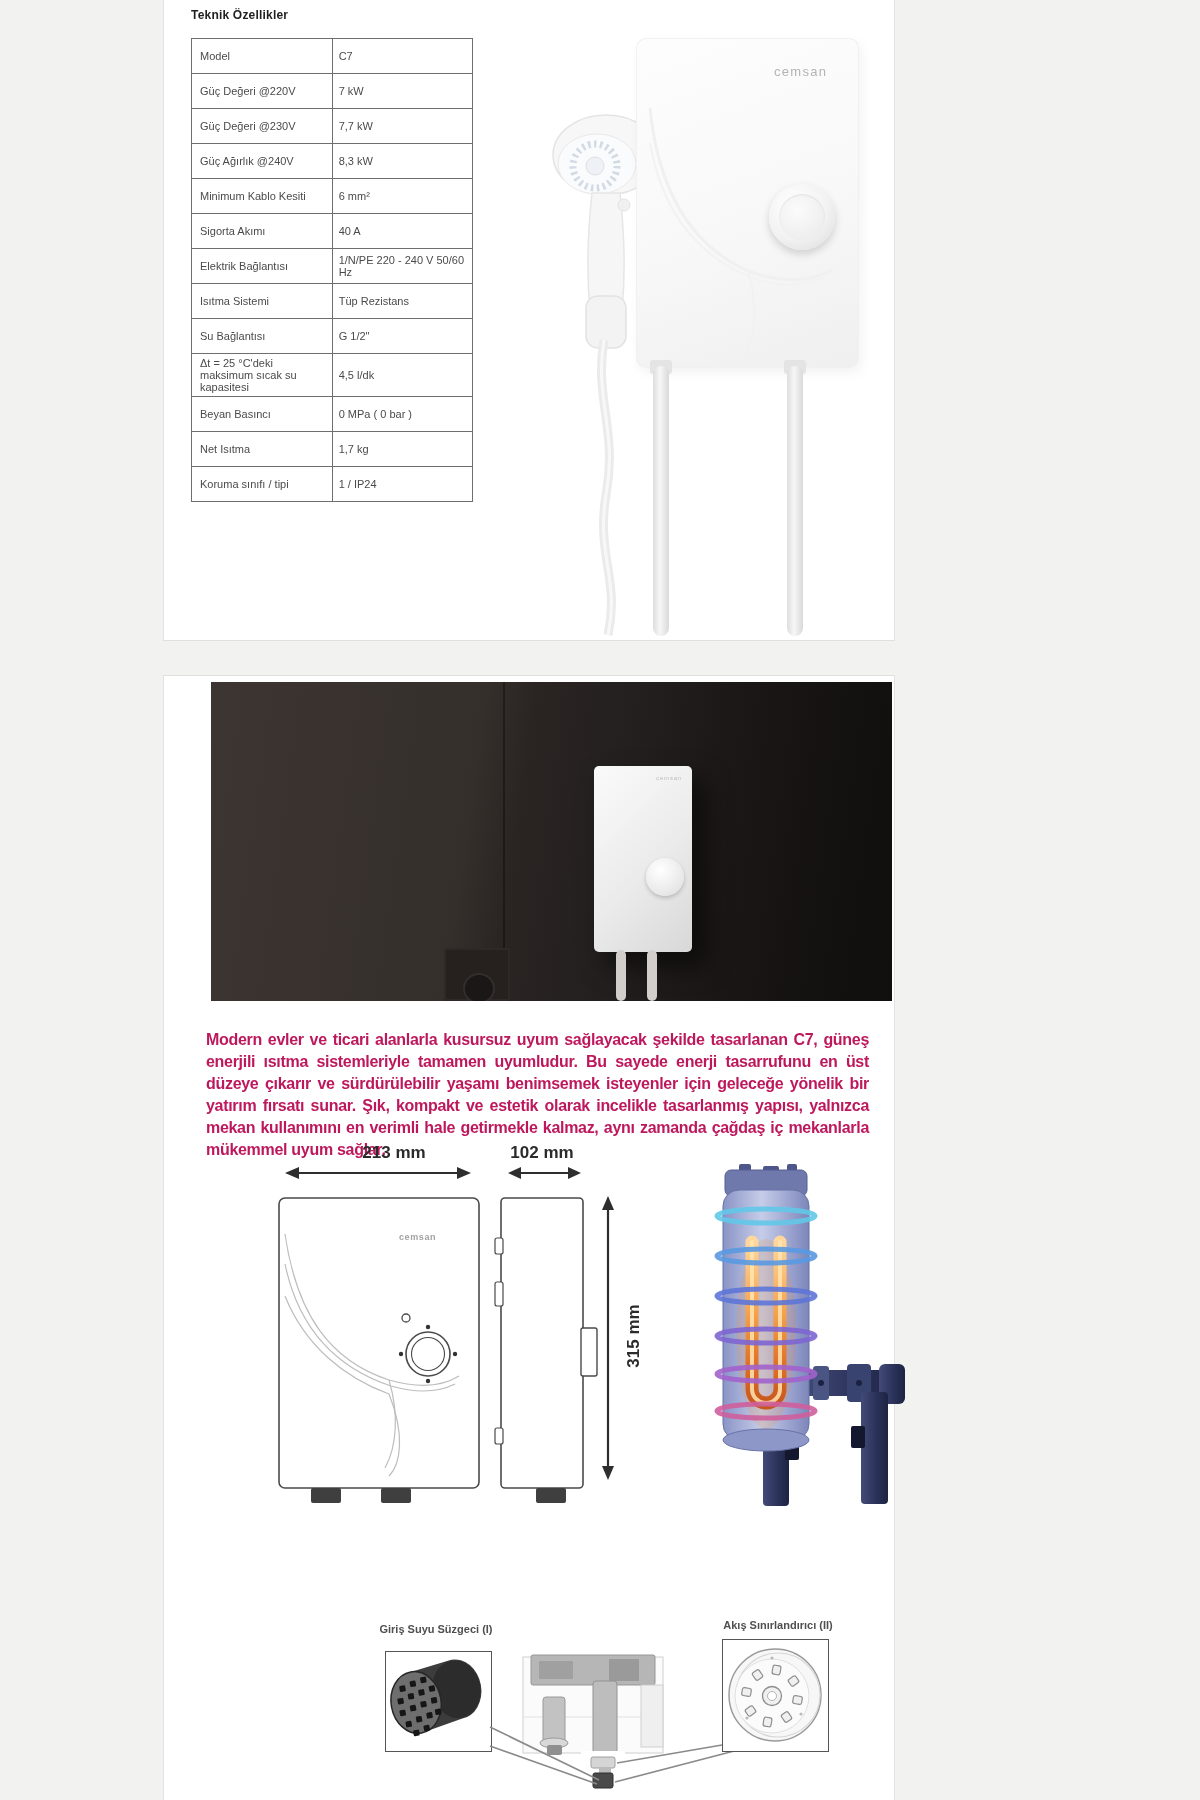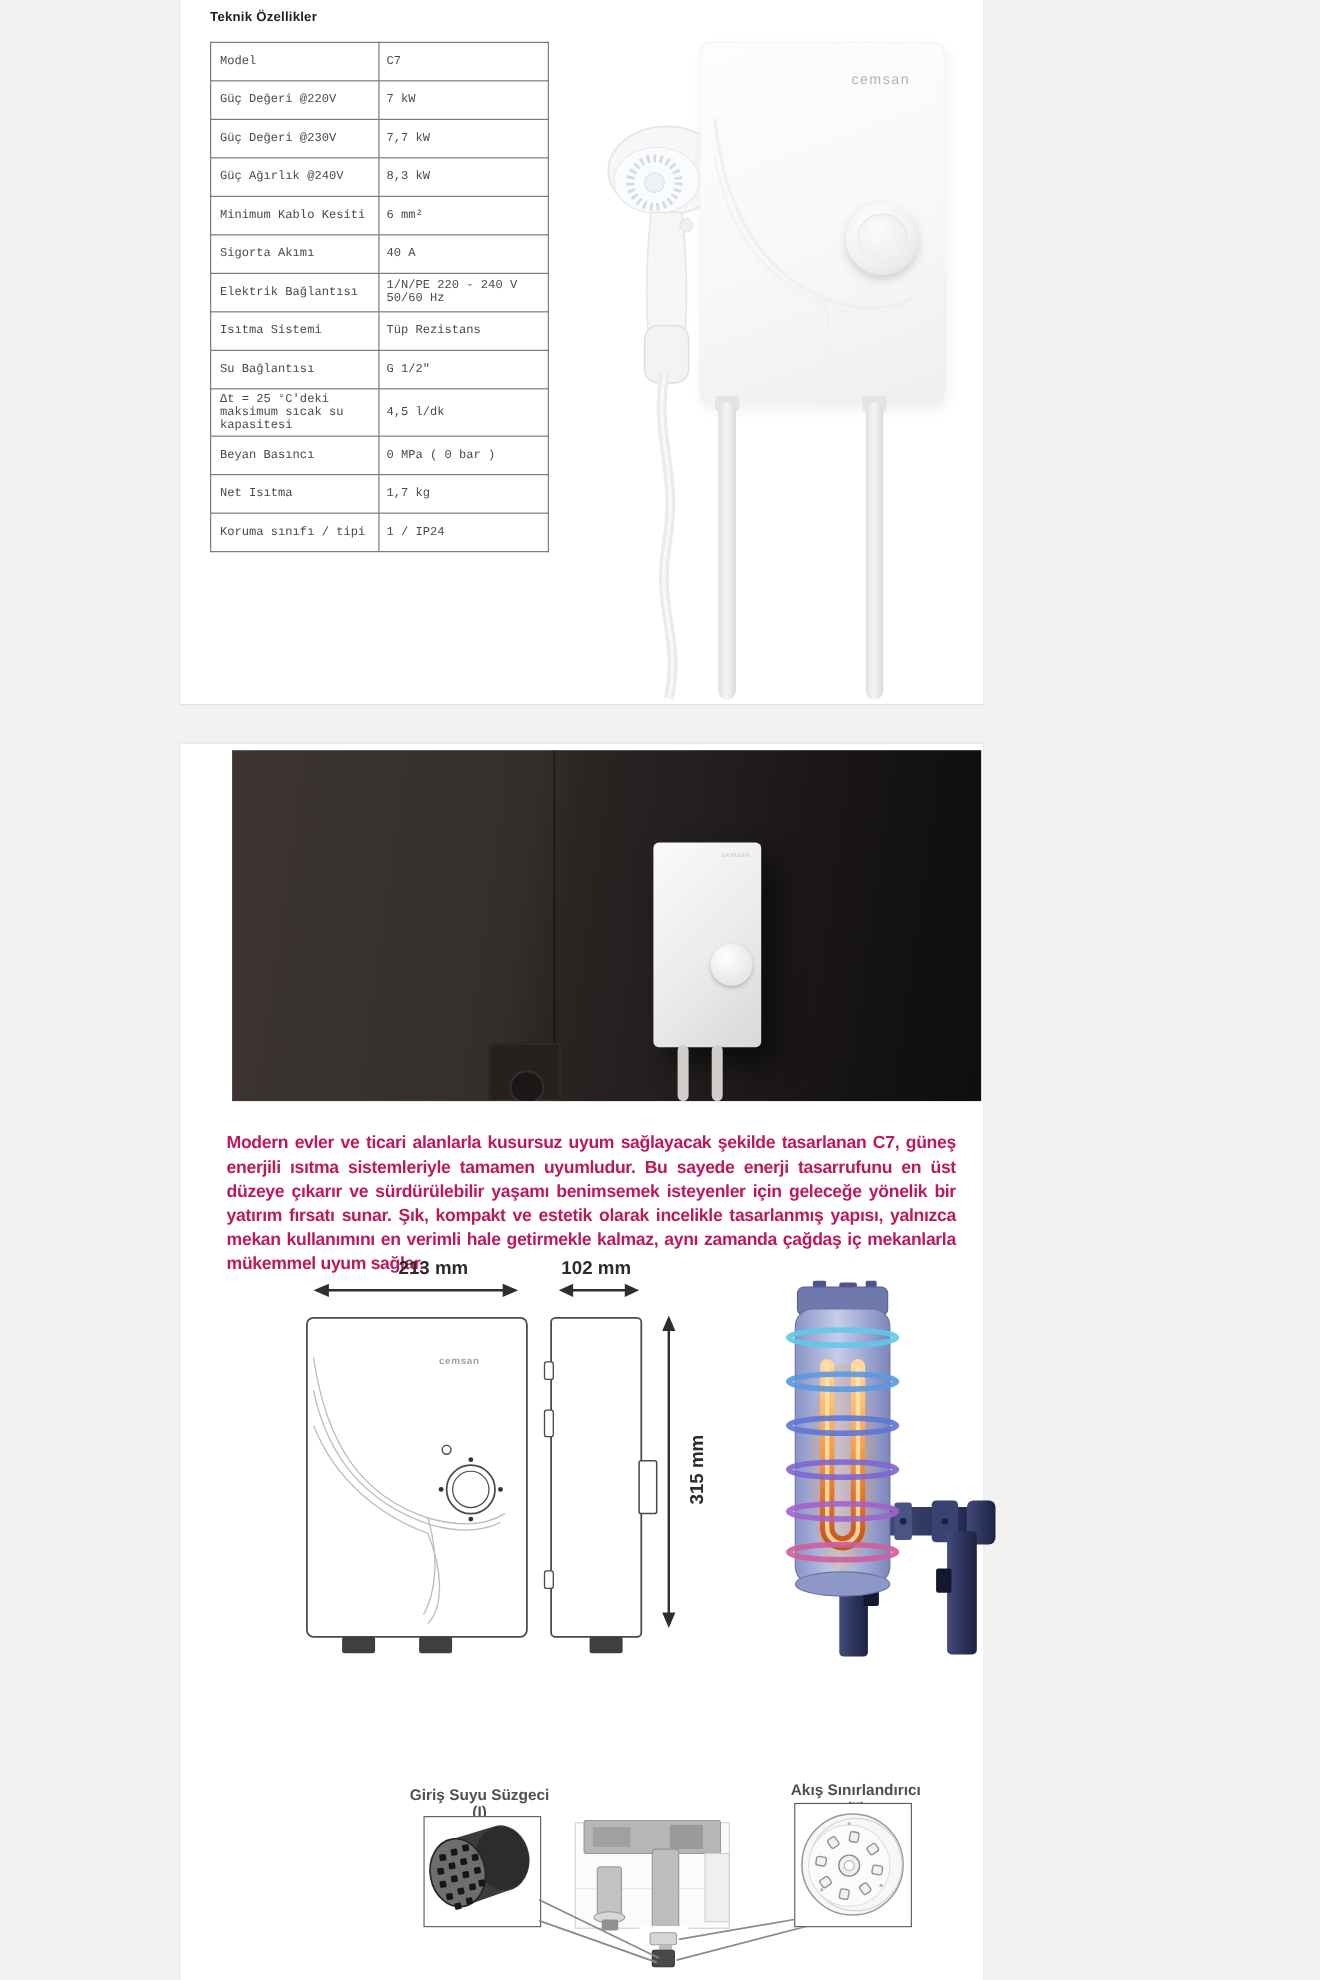--- a/index.html
+++ b/index.html
@@ -6,21 +6,21 @@
   #canvas{position:relative;width:1200px;height:1800px;background:#f2f3f1;
     font-family:"Liberation Sans",sans-serif;overflow:hidden;}
   .card{position:absolute;left:163px;width:730px;background:#ffffff;
     border-left:1px solid #e3e3e1;border-right:1px solid #e3e3e1;}
   #card1{top:0;height:640px;border-bottom:1px solid #e0e0de;}
   #card2{top:675px;height:1125px;border-top:1px solid #e0e0de;}
 
   
   .title{position:absolute;left:27px;top:8px;font-size:12px;font-weight:bold;
     color:#1f1f1f;letter-spacing:.2px;}
-  table.spec{position:absolute;left:27px;top:38px;width:308px;border-collapse:collapse;font-family:Liberation Mono, monospace;}
+  table.spec{position:absolute;left:27px;top:38px;width:282px;border-collapse:collapse;}
   table.spec td{border:1px solid #6e6e6e;font-size:11px;color:#4a4a4a;
     height:28px;padding:3px 6px;}
   table.spec td.lbl{width:152px;padding-left:8px;}
   table.spec td.val{width:156px;text-align:left;}
 
   .product-photo{position:absolute;left:367px;top:30px;width:360px;height:610px;}
   .heater-panel{position:absolute;left:105px;top:8px;width:223px;height:330px;
     border-radius:10px;background:linear-gradient(160deg,#fdfdfd 0%,#f8f8f8 55%,#efefef 100%);
     box-shadow:inset 0 0 0 1px #f1f1f1, 3px 5px 12px rgba(0,0,0,.05);}
   .panel-brand{position:absolute;left:138px;top:26px;font-size:13px;color:#b3b3b3;
@@ -63,21 +63,21 @@
   .dim-label{position:absolute;font-size:17px;font-weight:bold;color:#2b2b2b;text-align:center;}
   #dimW{left:140px;top:467px;width:180px;}
   #dimD{left:338px;top:467px;width:80px;}
   #dimH{left:430px;top:650px;width:80px;height:20px;transform:rotate(-90deg);}
   .views-svg{position:absolute;left:107px;top:470px;}
   .drawing-brand{position:absolute;left:235px;top:556px;font-size:9px;font-weight:bold;
     color:#a2a2a2;letter-spacing:.6px;}
   .heater-el-svg{position:absolute;left:537px;top:488px;}
 
   
-  .callout-label{position:absolute;font-size:14px;font-weight:bold;color:#4f4f4f;text-align:center;}
+  .callout-label{position:absolute;font-size:11px;font-weight:bold;color:#4f4f4f;text-align:center;}
   #lblInlet{left:207px;top:947px;width:130px;}
   #lblFlow{left:549px;top:943px;width:130px;}
   .callout-box{position:absolute;background:#fff;border:1.5px solid #555;}
   #boxInlet{left:221px;top:975px;width:105px;height:99px;}
   #boxFlow{left:558px;top:963px;width:105px;height:111px;}
   .mid-svg{position:absolute;left:349px;top:975px;}
   .pointer-svg{position:absolute;left:217px;top:1037px;}
 </style>
 </head>
 <body>

